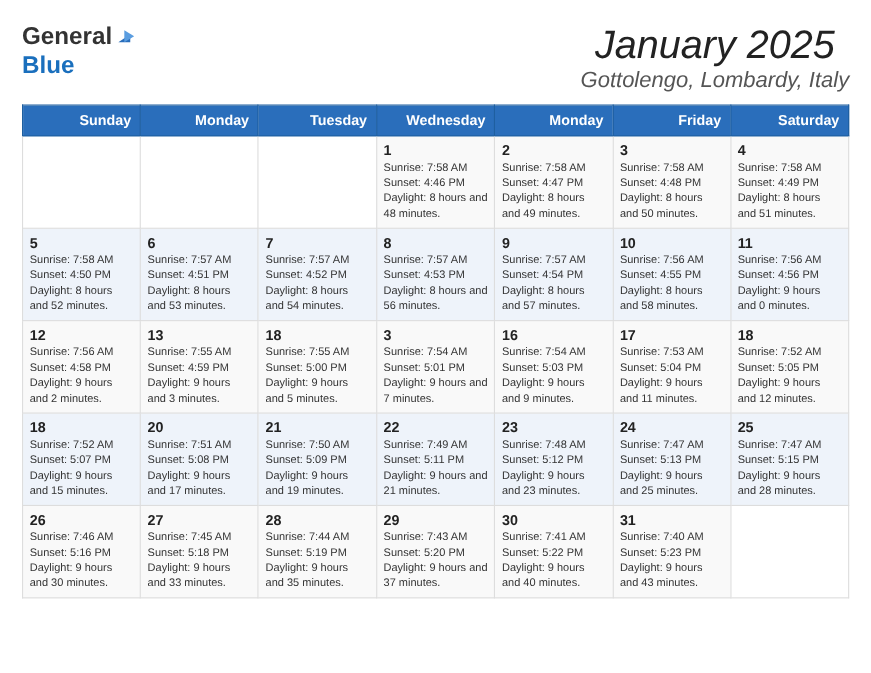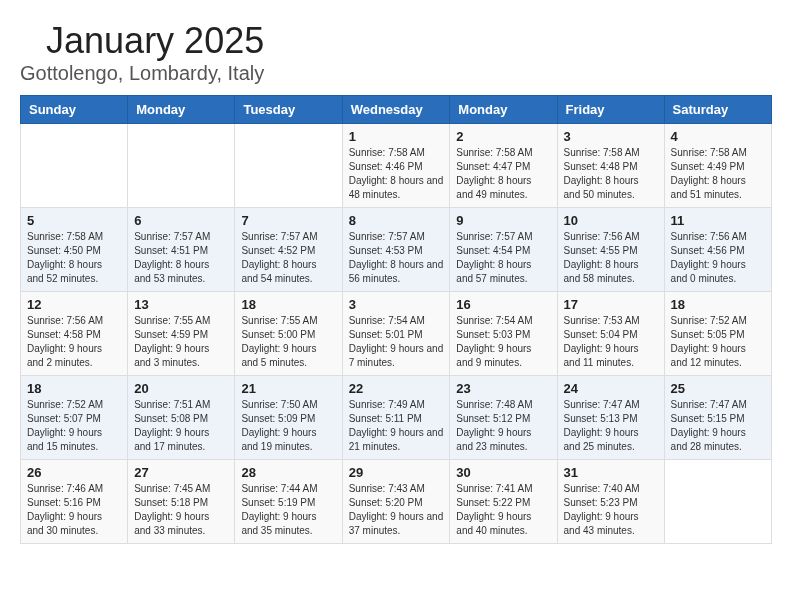--- a/index.html
+++ b/index.html
@@ -34,40 +34,41 @@
       font-size: 22px;
       font-weight: bold;
       color: #1a6fbd;
     }
     .logo-icon {
       width: 18px;
       height: 18px;
       margin-left: 2px;
     }
     .title-block {
-      text-align: right;
+      text-align: center;
+      font-style: italic;
     }
     .month-title {
       font-size: 36px;
       font-weight: normal;
       color: #222;
     }
     .subtitle {
       font-size: 20px;
       color: #555;
     }
     .calendar {
       width: 100%;
       border-collapse: collapse;
       border: 1px solid #ccc;
     }
     .calendar th {
       background-color: #2a6ebb;
       color: #fff;
-      text-align: left;
+      text-align: right;
       padding: 6px 8px;
       font-size: 13px;
       border: 1px solid #1e5fa0;
     }
     .calendar td {
       vertical-align: top;
       padding: 5px 6px;
       border: 1px solid #ddd;
       font-size: 10.5px;
       color: #333;
@@ -94,20 +95,30 @@
       color: #333;
     }
     .empty-cell {
       background: #fff !important;
     }
   </style>
 </head>
 <body>
 
 <div class="header">
+  <div class="logo">
+    <div class="logo-text">
+      <span class="logo-general">General</span>
+      <svg class="logo-icon" viewBox="0 0 20 20">
+        <polygon points="4,16 16,8 16,16" fill="#2a6ebb"></polygon>
+        <polygon points="10,4 20,10 10,16" fill="#5a9de0"></polygon>
+      </svg>
+    </div>
+    <span class="logo-blue">Blue</span>
+  </div>
   <div class="title-block">
     <div class="month-title">January 2025</div>
     <div class="subtitle">Gottolengo, Lombardy, Italy</div>
   </div>
 </div>
 
 <table class="calendar">
   <thead>
     <tr>
     <th>Sunday</th>

